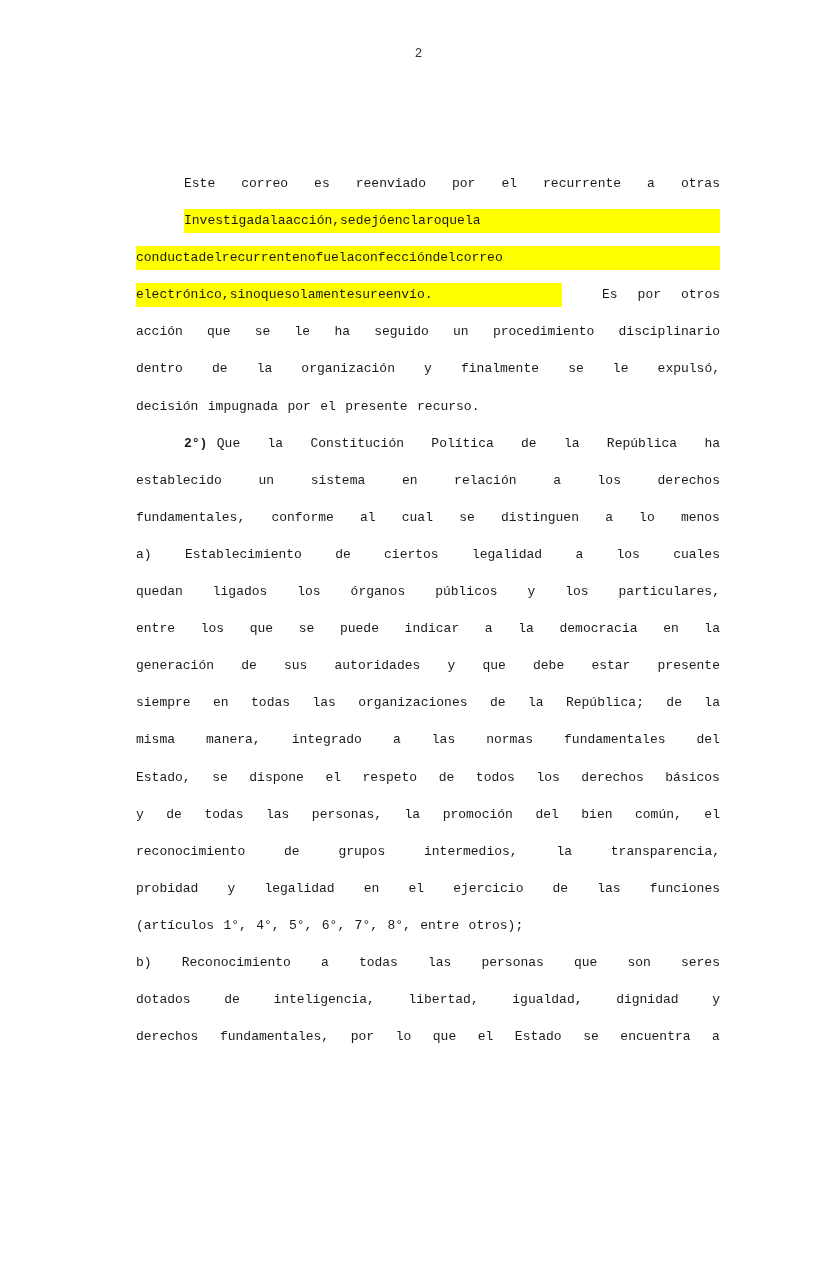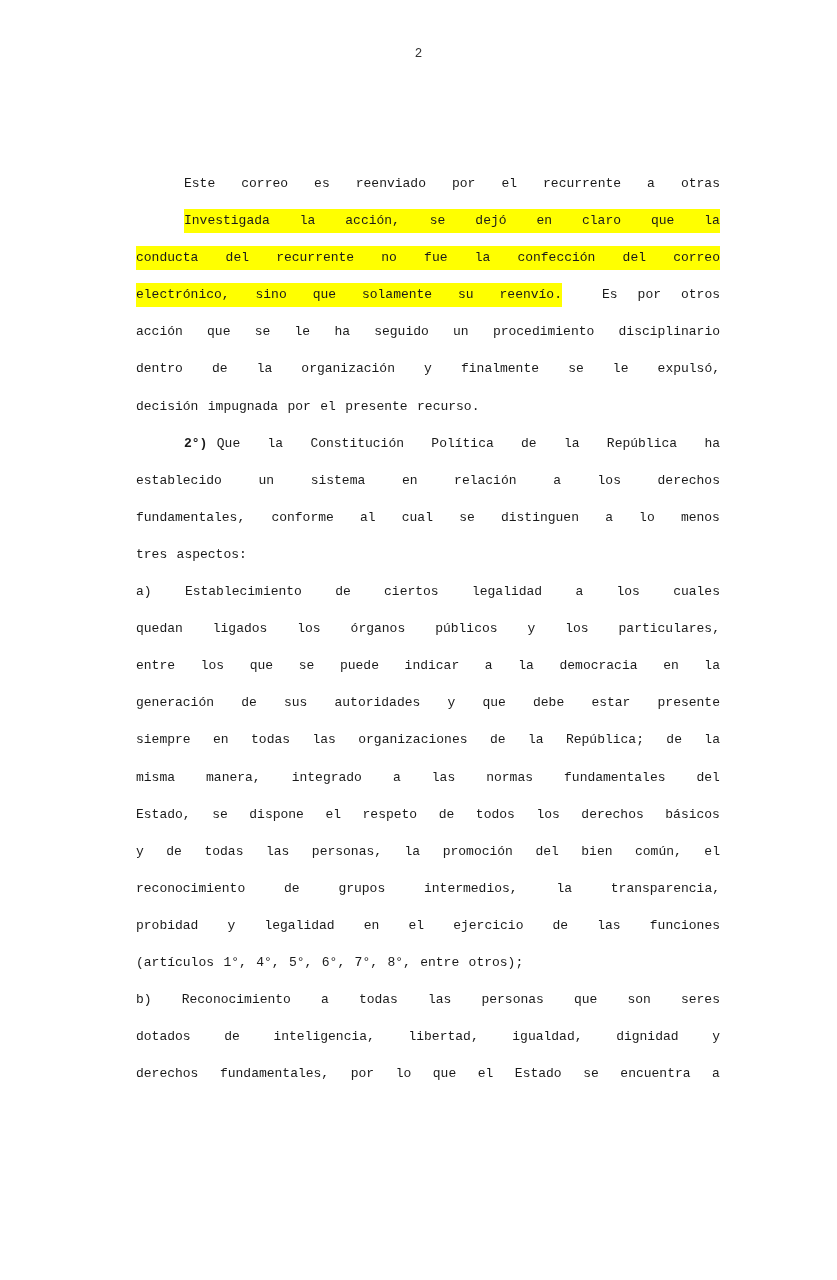--- a/index.html
+++ b/index.html
@@ -38,21 +38,20 @@
       display: flex;
       justify-content: space-between;
       align-items: flex-start;
     }
     .line.indent { padding-left: 48px; }
     .line.last { justify-content: flex-start; }
     .line.last .w { margin-right: 9.4px; }
     .w { display: inline-block; }
     .hl-run {
       display: flex;
-      justify-content: space-between;
       background: #ffff00;
     }
     b.bold { font-weight: bold; }
   </style>
 </head>
 <body>
 
 <div>
   <div class="page-number">2</div>
 
@@ -168,24 +167,20 @@
     <div class="line justify">
         <span class="w">fundamentales,</span>
         <span class="w">conforme</span>
         <span class="w">al</span>
         <span class="w">cual</span>
         <span class="w">se</span>
         <span class="w">distinguen</span>
         <span class="w">a</span>
         <span class="w">lo</span>
         <span class="w">menos</span>
-      </div>
-    <div class="line last">
-        <span class="w">tres</span>
-        <span class="w">aspectos:</span>
       </div>
 
     <div class="line justify">
         <span class="w">a)</span>
         <span class="w">Establecimiento</span>
         <span class="w">de</span>
         <span class="w">ciertos</span>
         <span class="w">legalidad</span>
         <span class="w">a</span>
         <span class="w">los</span>

